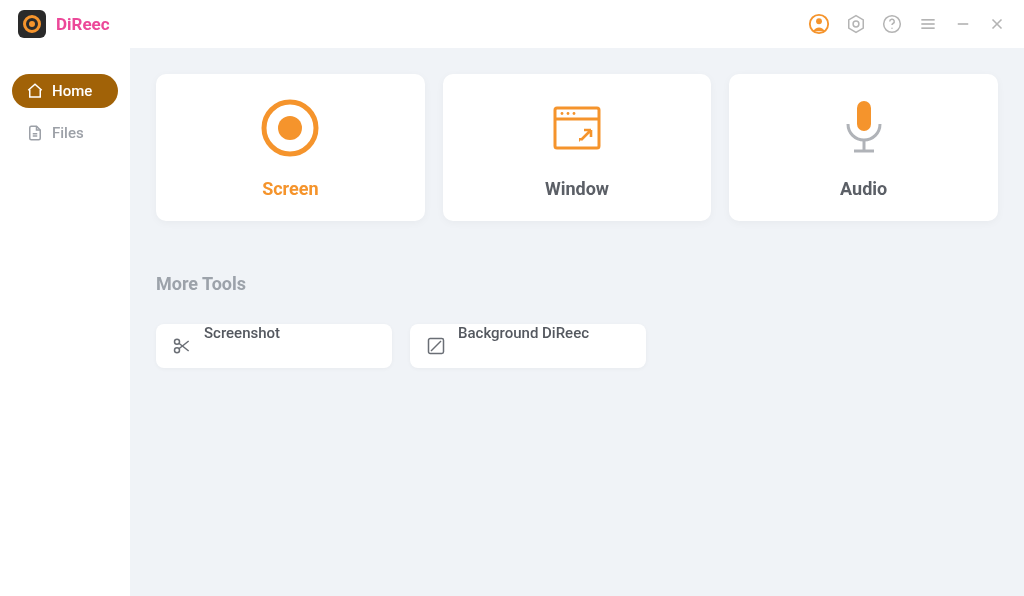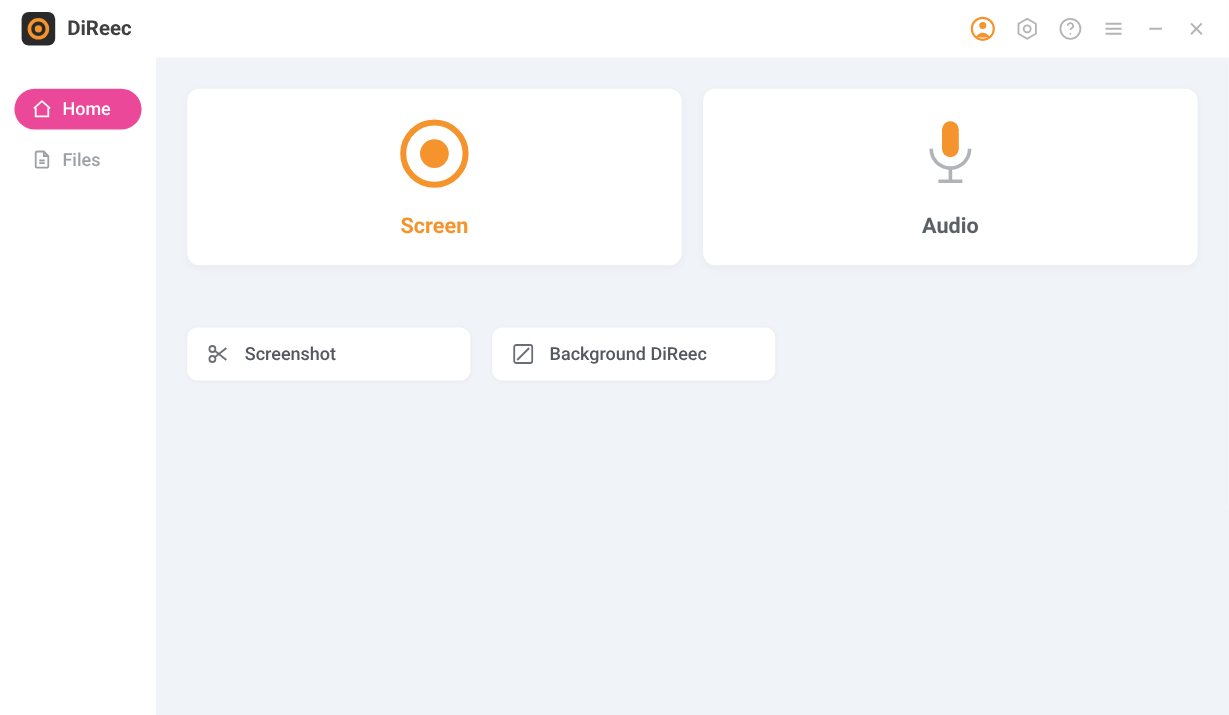--- a/index.html
+++ b/index.html
@@ -51,21 +51,21 @@
       height: 6px;
       background: #f5942c;
       border-radius: 50%;
       top: 50%;
       left: 50%;
       transform: translate(-50%, -50%);
     }
     .app-name {
       font-weight: 700;
       font-size: 17px;
-      color: #404040;
+      color: #ec4899;
     }
     .titlebar-right {
       display: flex;
       align-items: center;
       gap: 16px;
     }
     .tb-icon {
       color: #b4b4b4;
       cursor: pointer;
       display: flex;
@@ -94,21 +94,21 @@
       align-items: center;
       gap: 8px;
       padding: 8px 14px;
       border-radius: 18px;
       cursor: pointer;
       font-size: 15px;
       font-weight: 500;
       color: #9ca0a7;
     }
     .nav-item.active {
-      background: #ec4899;
+      background: #a16207;
       color: #ffffff;
     }
     .nav-icon {
       display: flex;
       align-items: center;
       justify-content: center;
     }
     .nav-icon svg { display: block; }
 
     
@@ -162,25 +162,25 @@
       display: flex;
       flex-wrap: wrap;
       gap: 18px;
     }
     .tool-card {
       width: 236px;
       height: 44px;
       background: #ffffff;
       border-radius: 8px;
       display: flex;
-      align-items: center;
       gap: 12px;
       padding: 0 16px;
       cursor: pointer;
       box-shadow: 0 1px 4px rgba(0,0,0,0.04);
+      margin-top: 14px;
     }
     .tool-icon {
       color: #6a6e75;
       display: flex;
       align-items: center;
       justify-content: center;
     }
     .tool-icon svg { display: block; }
     .tool-label {
       font-size: 15px;
@@ -271,36 +271,51 @@
       <div class="mode-card active">
         <div class="mode-icon-wrap">
           <svg width="64" height="64" viewBox="0 0 64 64" fill="none">
             <circle cx="32" cy="32" r="26" stroke="#f5942c" stroke-width="5"></circle>
             <circle cx="32" cy="32" r="12" fill="#f5942c"></circle>
           </svg>
         </div>
         <div class="mode-label">Screen</div>
       </div>
 
+      <div class="mode-card">
+        <div class="mode-icon-wrap">
+          <svg width="56" height="56" viewBox="0 0 56 56" fill="none" stroke="#f5942c" stroke-width="3">
+            <rect x="6" y="8" width="44" height="40" rx="2"></rect>
+            <line x1="6" y1="19" x2="50" y2="19"></line>
+            <circle cx="13" cy="13.5" r="1.4" fill="#f5942c" stroke="none"></circle>
+            <circle cx="19" cy="13.5" r="1.4" fill="#f5942c" stroke="none"></circle>
+            <circle cx="25" cy="13.5" r="1.4" fill="#f5942c" stroke="none"></circle>
+            <path d="M32 40 L42 30 M42 30 L42 37 M42 30 L35 30" stroke-width="2.6" fill="none" stroke="#f5942c"></path>
+            <polygon points="30,42 34,38 30,38" fill="#f5942c" stroke="none"></polygon>
+          </svg>
+        </div>
+        <div class="mode-label">Window</div>
+      </div>
 
       <div class="mode-card">
         <div class="mode-icon-wrap">
           <svg width="56" height="64" viewBox="0 0 56 64" fill="none">
             <rect x="21" y="5" width="14" height="30" rx="7" fill="#f5942c"></rect>
             <path d="M12 28c0 9 7 16 16 16s16-7 16-16" stroke="#b0b3b8" stroke-width="3" fill="none"></path>
             <line x1="28" y1="44" x2="28" y2="54" stroke="#b0b3b8" stroke-width="3"></line>
             <line x1="18" y1="55" x2="38" y2="55" stroke="#b0b3b8" stroke-width="3"></line>
           </svg>
         </div>
         <div class="mode-label">Audio</div>
       </div>
 
 
     </div>
 
+    <div class="section-title">More Tools</div>
 
     <div class="tools-grid">
 
       <div class="tool-card">
         <span class="tool-icon">
           <svg width="20" height="20" viewBox="0 0 24 24" fill="none" stroke="currentColor" stroke-width="1.8">
             <circle cx="6" cy="7" r="3"></circle>
             <circle cx="6" cy="17" r="3"></circle>
             <line x1="8.3" y1="8.7" x2="20" y2="18"></line>
             <line x1="8.3" y1="15.3" x2="20" y2="6"></line>

